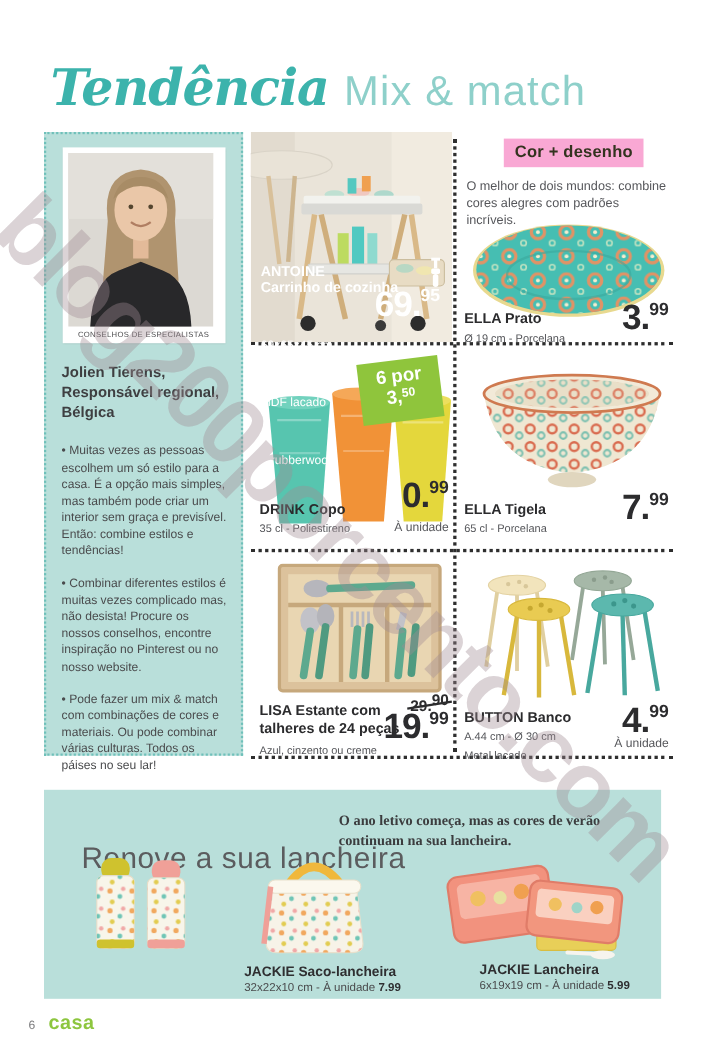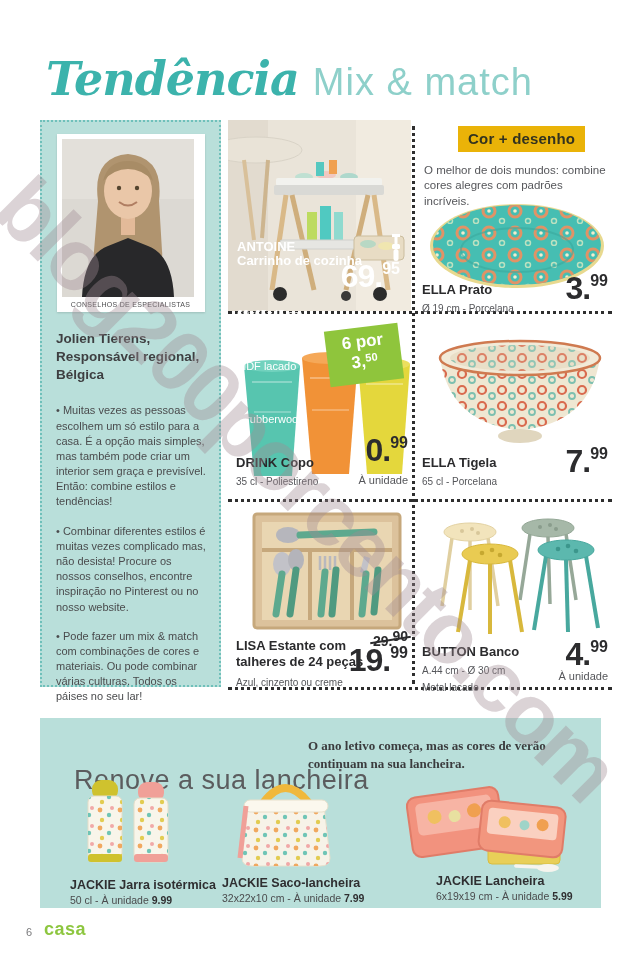--- a/index.html
+++ b/index.html
@@ -44,21 +44,21 @@
 
   
   .antoine-photo{left:228px;top:120px;width:183px;height:191px;}
   .antoine-text{left:237px;top:240px;color:#fff;z-index:5;}
   .antoine-text .big{font-size:13px;font-weight:bold;line-height:1.1;}
   .antoine-text .small{font-size:11px;line-height:1.26;margin-top:39px;}
   .antoine-price{left:300px;top:258px;width:100px;z-index:5;}
   .screwdriver{left:389px;top:234px;z-index:5;}
 
   
-  .cor-badge{left:458px;top:126px;background:#eab308;color:#33331f;font-weight:bold;font-size:15px;padding:4px 10px 5px;letter-spacing:0.2px;}
+  .cor-badge{left:458px;top:126px;background:#f9a8d4;color:#33331f;font-weight:bold;font-size:15px;padding:4px 10px 5px;letter-spacing:0.2px;}
   .promo-text{left:424px;top:163px;width:186px;font-size:11.5px;color:#55565a;line-height:1.34;}
   .prato-svg{left:428px;top:202px;}
   .prato-name{left:422px;top:282px;}
   .prato-price{left:520px;top:270px;width:88px;}
 
   
   .cups-svg{left:240px;top:352px;}
   .drink-badge{left:327px;top:327px;width:74px;height:56px;background:#8fc53c;transform:rotate(-7deg);color:#fff;text-align:center;z-index:6;padding-top:6px;box-sizing:border-box;}
   .drink-badge .l1{font-size:17px;font-weight:bold;line-height:1.1;}
   .drink-badge .l2{font-size:17px;font-weight:bold;line-height:1.1;}
@@ -378,24 +378,20 @@
       <rect x="84" y="26" width="84" height="50" rx="9" fill="#f2967e" stroke="#e07c68" stroke-width="2"></rect>
       <rect x="91" y="33" width="70" height="26" rx="4" fill="#fad0c0"></rect>
       <circle cx="108" cy="46" r="6" fill="#f0c060"></circle>
       <circle cx="128" cy="47" r="5" fill="#9fd4c8"></circle>
       <circle cx="146" cy="45" r="6" fill="#f0a050"></circle>
     </g>
     <ellipse cx="152" cy="90" rx="11" ry="4" fill="#f6f4ee"></ellipse>
     <rect x="118" y="87" width="36" height="3.5" rx="1.7" fill="#f6f4ee" transform="rotate(3 136 89)"></rect>
   </svg>
 
-  <div class="abs lunch-caption lc1">
-    <div class="n">JACKIE Jarra isotérmica</div>
-    <div class="d"><span>50 cl - À unidade</span> <b>9.99</b></div>
-  </div>
   <div class="abs lunch-caption lc2">
     <div class="n">JACKIE Saco-lancheira</div>
     <div class="d"><span>32x22x10 cm - À unidade</span> <b>7.99</b></div>
   </div>
   <div class="abs lunch-caption lc3">
     <div class="n">JACKIE Lancheira</div>
     <div class="d"><span>6x19x19 cm - À unidade</span> <b>5.99</b></div>
   </div>
 
   <div class="abs footer-page">6</div>

